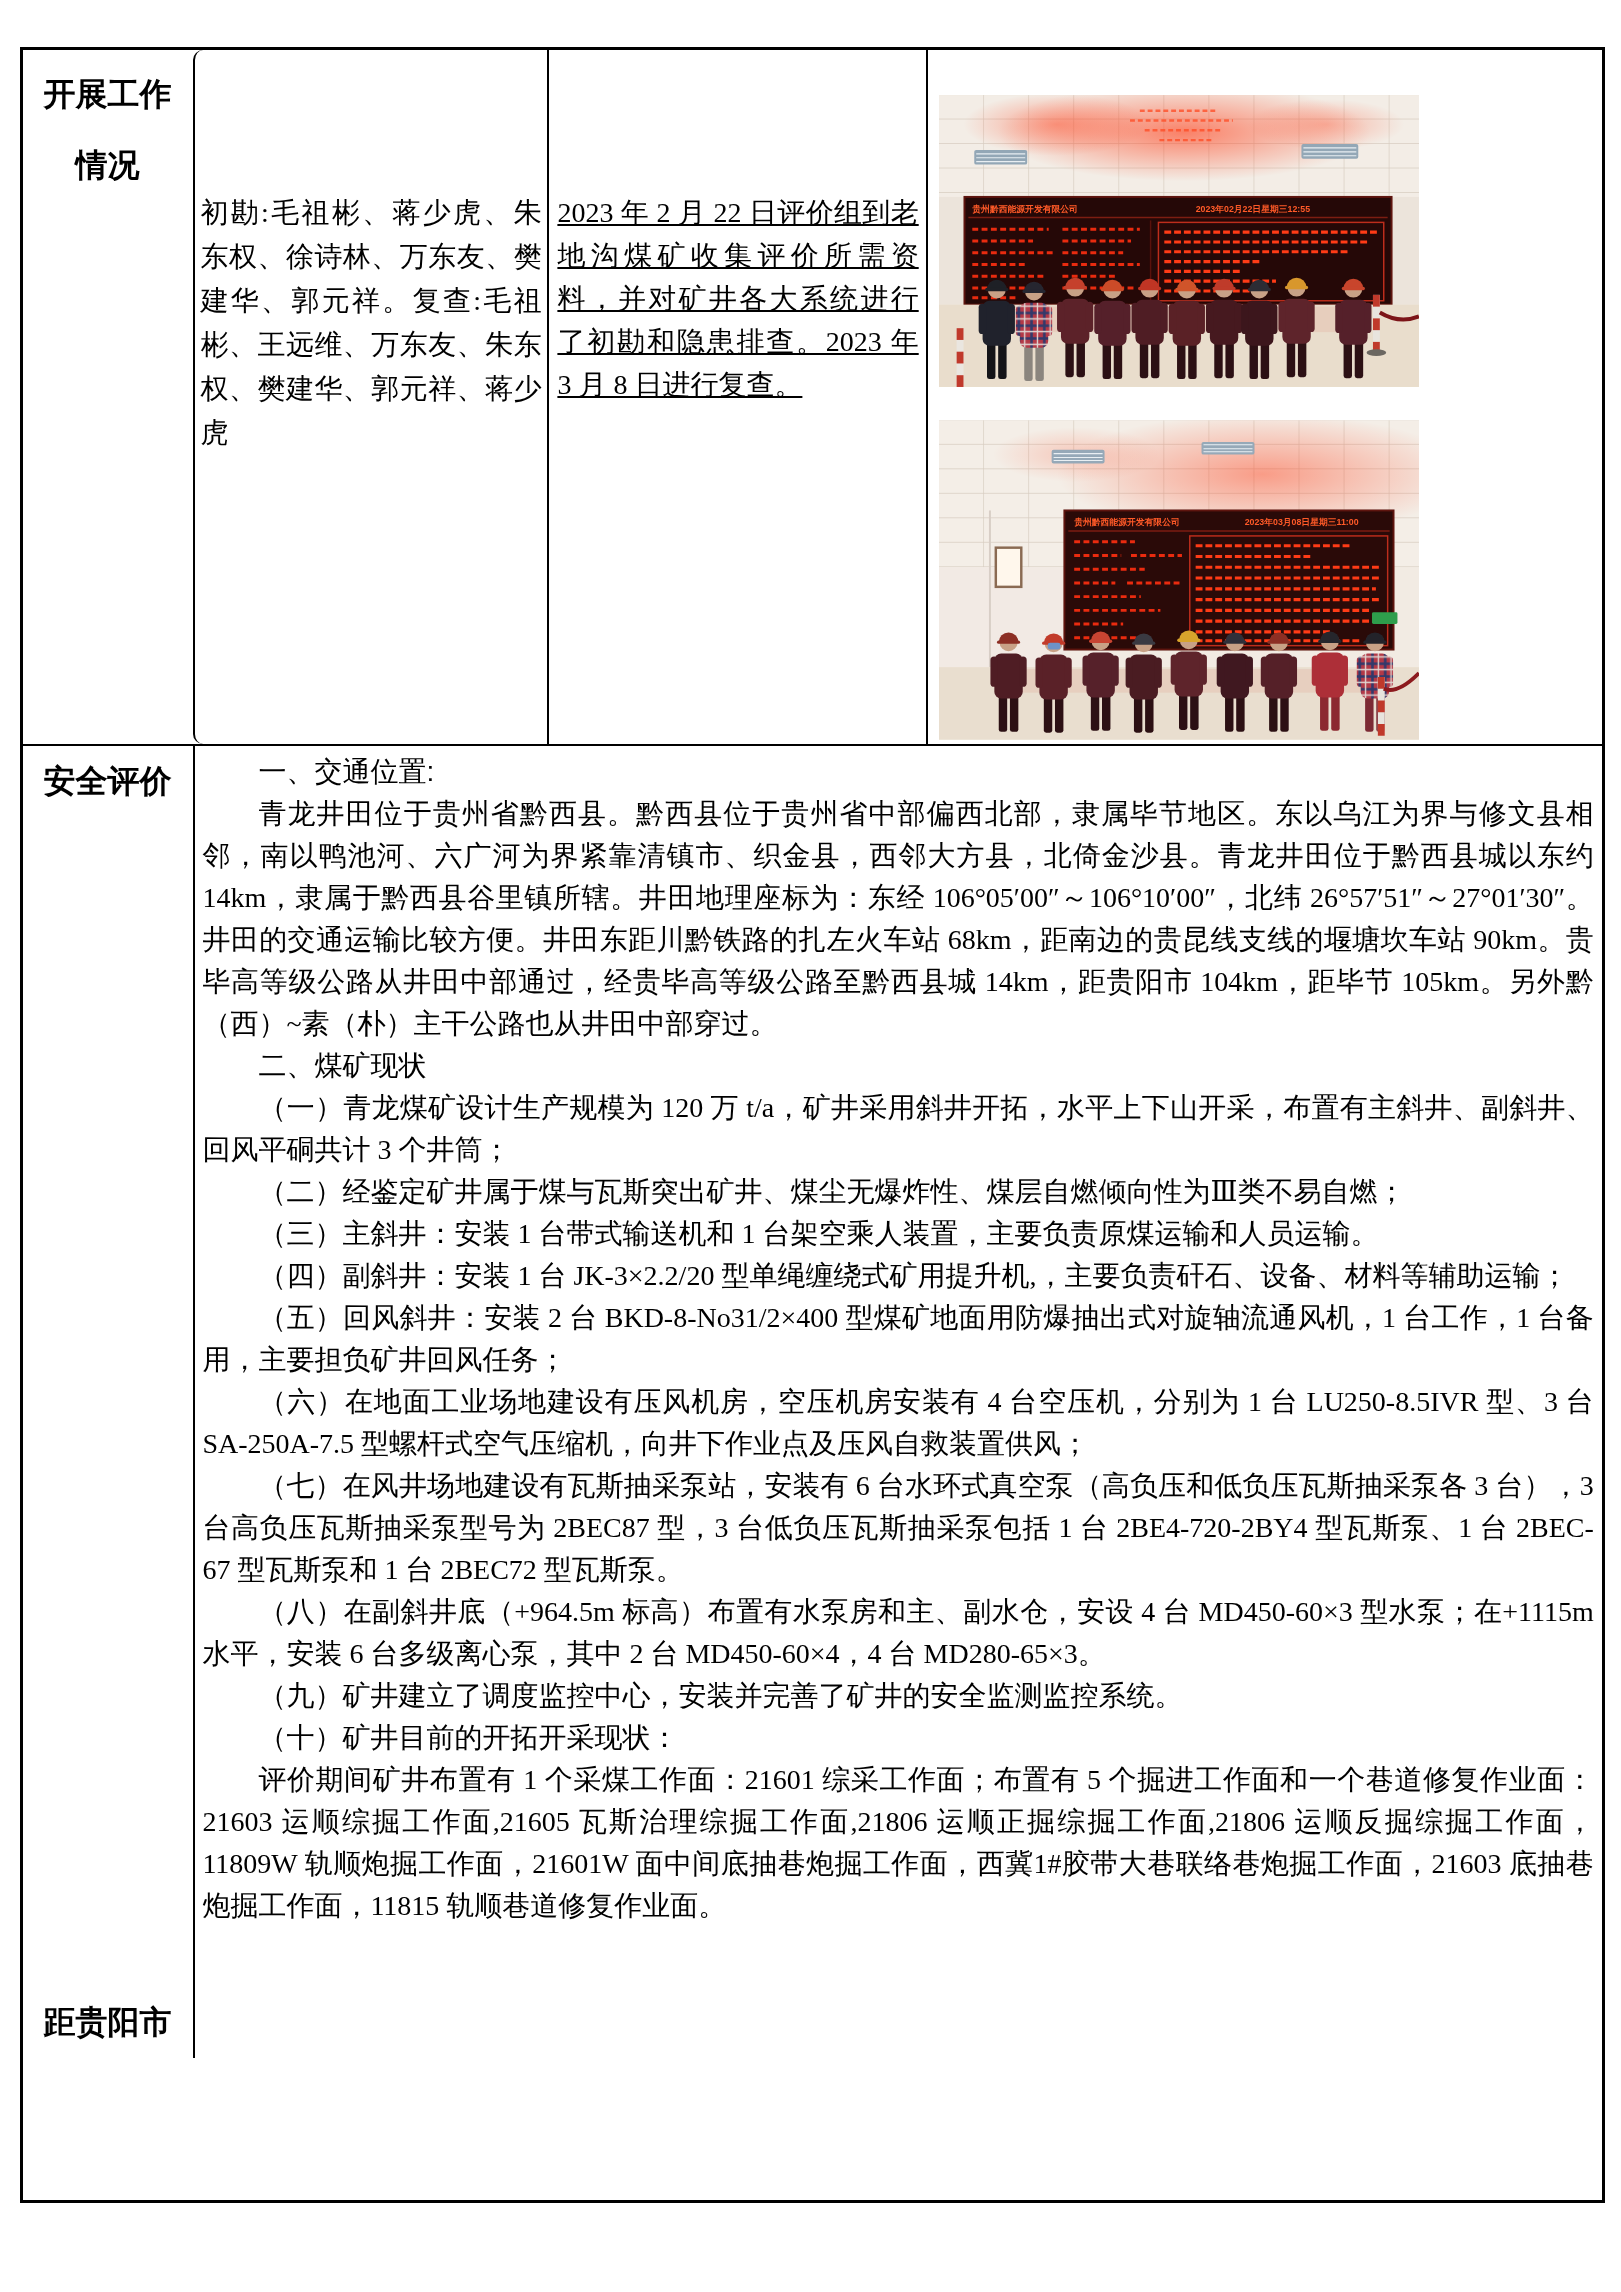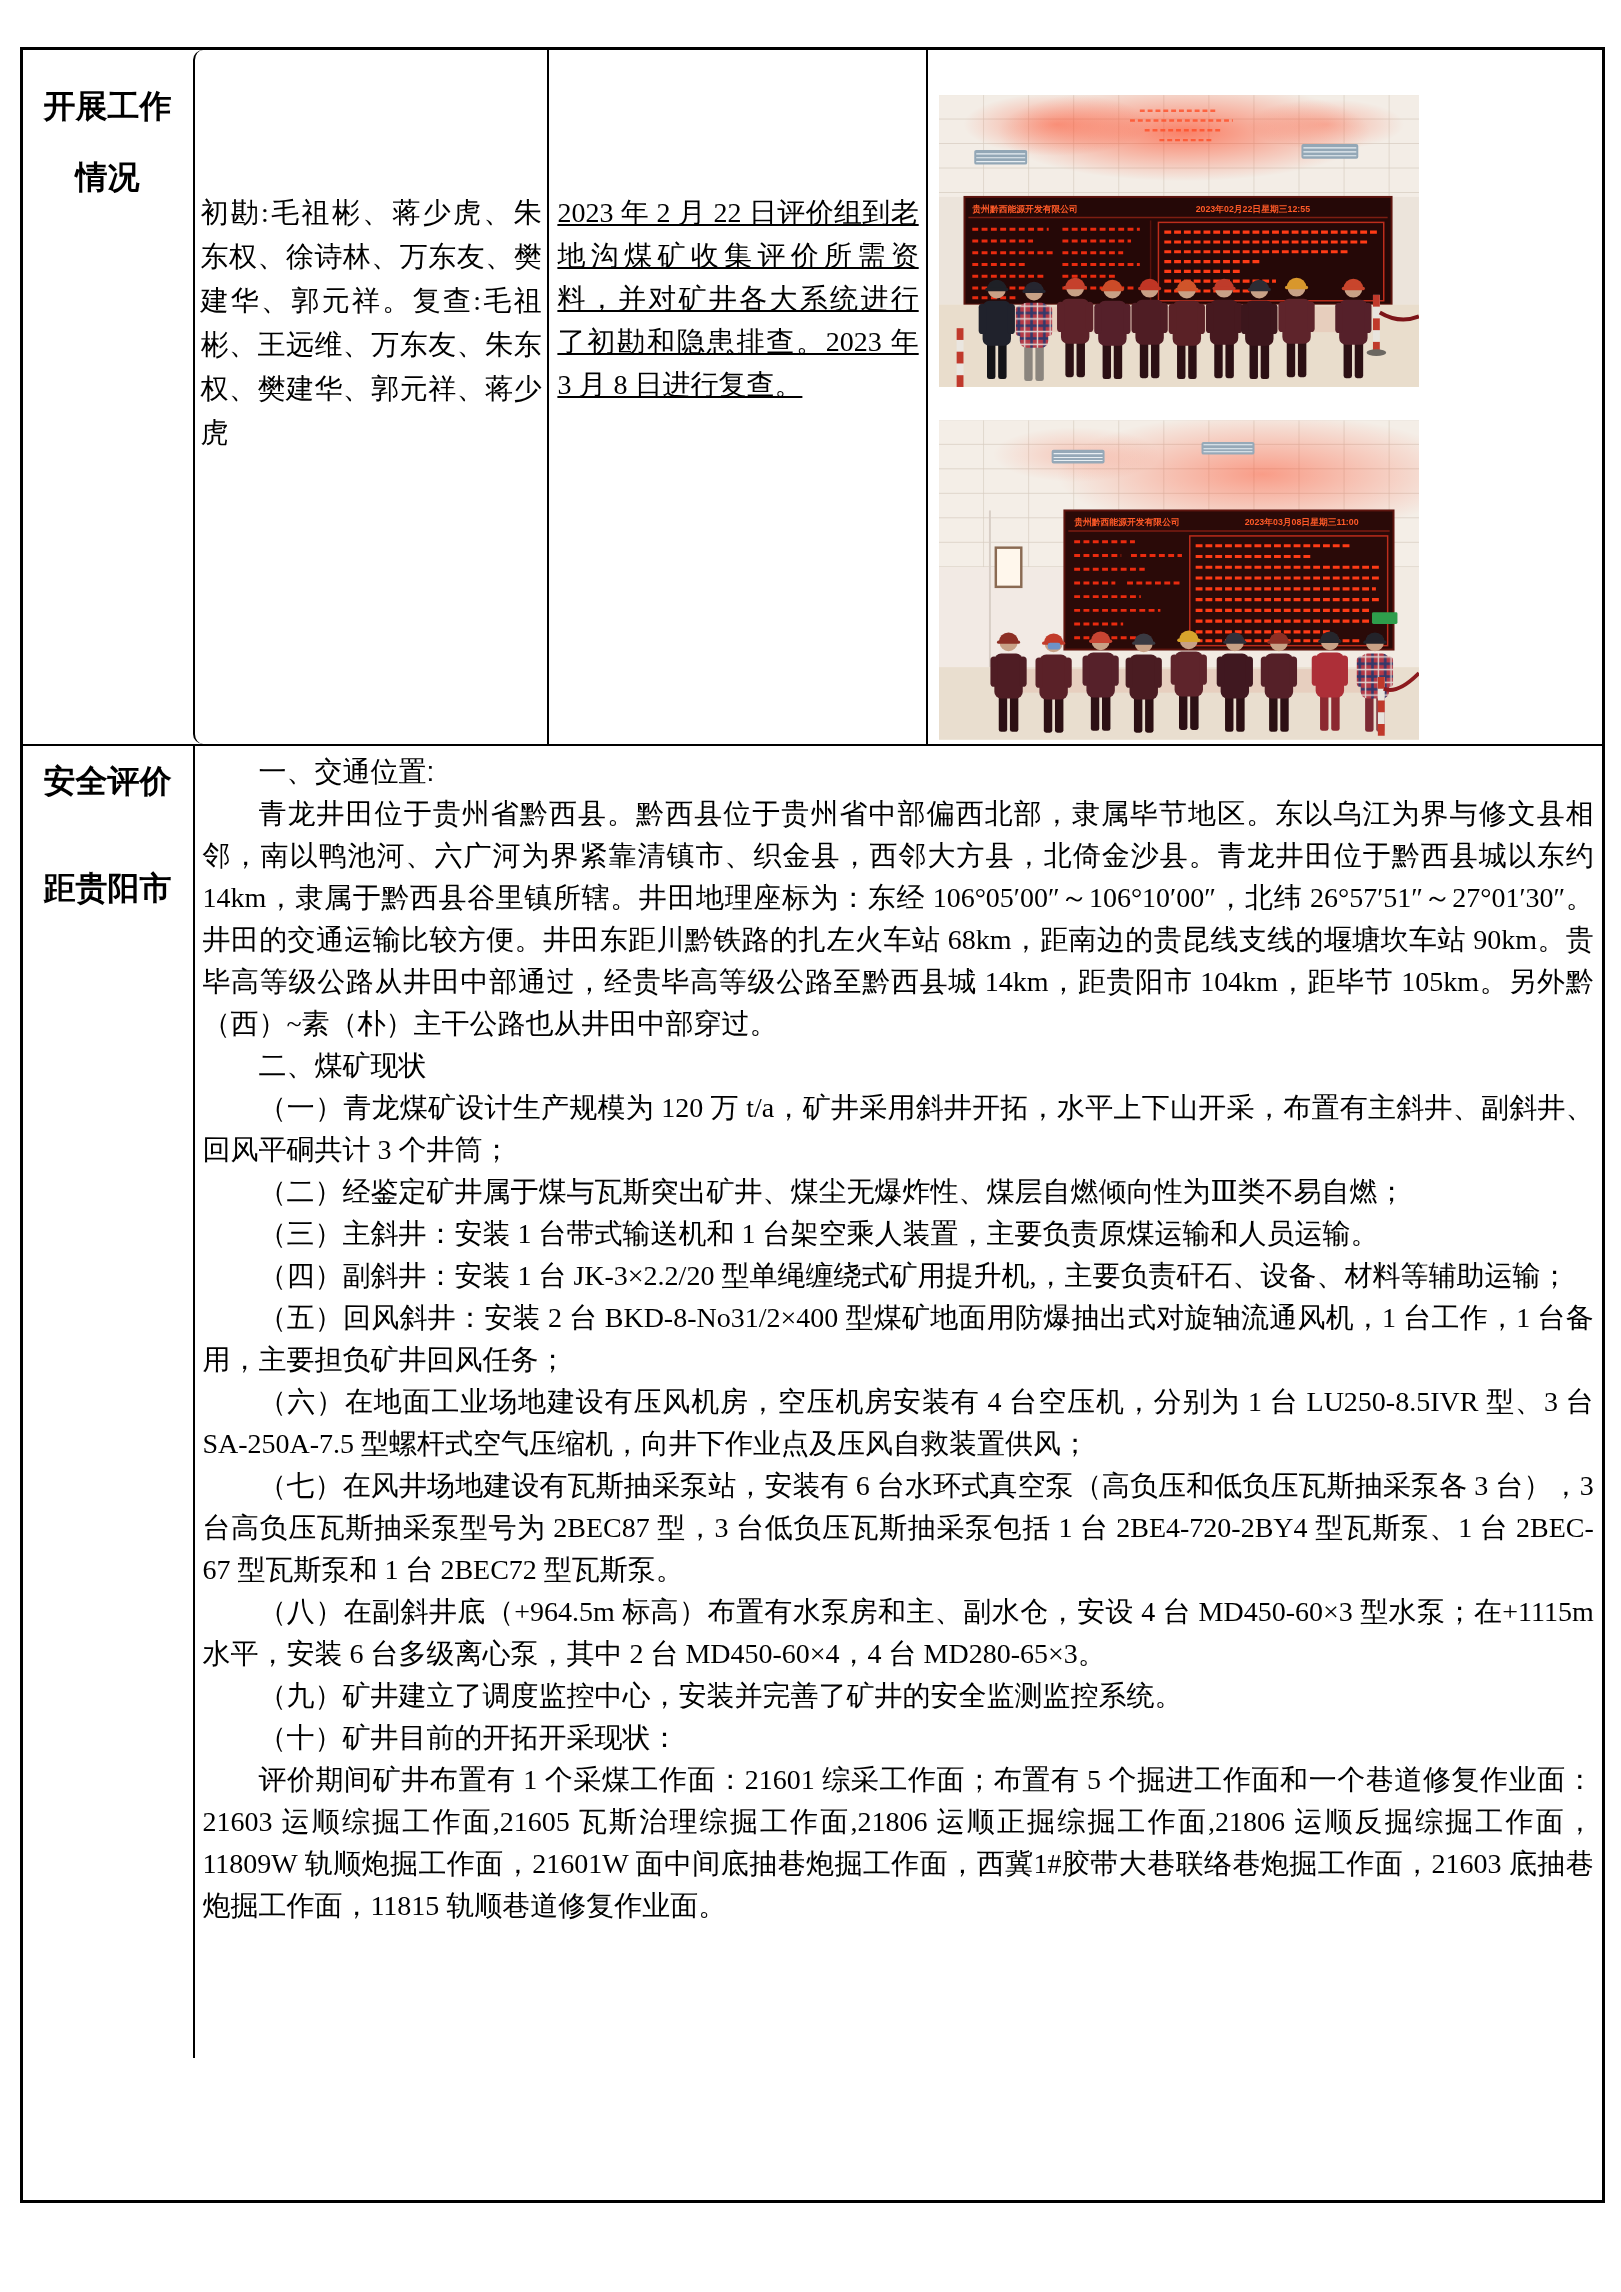--- a/index.html
+++ b/index.html
@@ -9,22 +9,22 @@
           border:3.9px solid #000;box-sizing:border-box;display:grid;
           grid-template-rows:694px 1314px 1fr;}
   .row{display:grid;box-sizing:border-box;}
   .row + .row{border-top:2.9px solid #000;}
   .r1{grid-template-columns:170px 354px 379px 1fr;}
   .r2,.r3{grid-template-columns:170px 1fr;}
   .cell{box-sizing:border-box;overflow:hidden;position:relative;}
   .cell + .cell{border-left:2.9px solid #000;}
   .headcell{display:flex;flex-direction:column;align-items:center;
             font-weight:bold;font-size:32px;line-height:71px;}
-  .r1 .headcell{justify-content:flex-start;padding-top:21px;}
-  .r2 .headcell,.r3 .headcell{justify-content:flex-start;gap:36px;}
+  .r1 .headcell{justify-content:flex-start;padding-top:9px;}
+  .r2 .headcell,.r3 .headcell{justify-content:space-between;gap:36px;}
   .teamcell{padding:141px 4.9px 0 5.9px;font-size:28px;line-height:44px;text-align:justify;border-radius:10px;}
   .visitcell{padding:141px 6.9px 0 8.8px;font-size:28px;line-height:43px;text-align:justify;text-decoration:underline;}
   .teamcell p,.visitcell p{margin:0;}
   .maincell{padding:4.9px 7.8px 0 7.8px;font-size:28px;line-height:42px;}
   .maincell p{margin:0;text-indent:2em;text-align:justify;}
   .maincell p.h{font-weight:normal;text-align:left;font-family:"Liberation Sans","DejaVu Sans",sans-serif;}
   .othercell{display:flex;align-items:center;justify-content:center;font-size:28px;}
   .photoswrap{position:relative;}
   .photo{position:absolute;left:11.8px;}
   .photo svg{display:block;width:100%;height:100%;}

